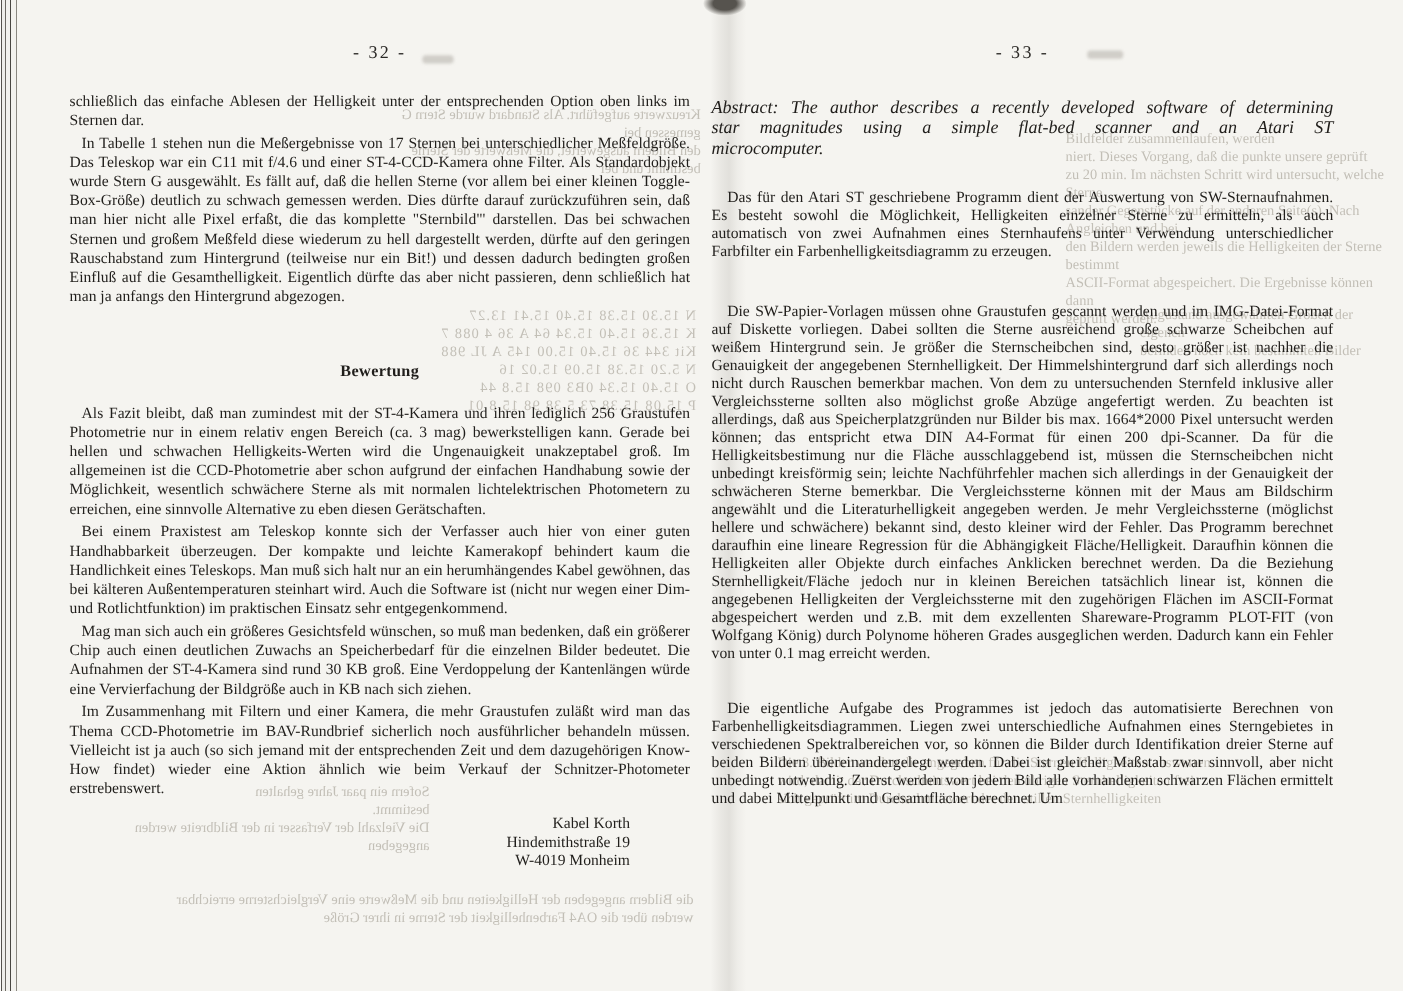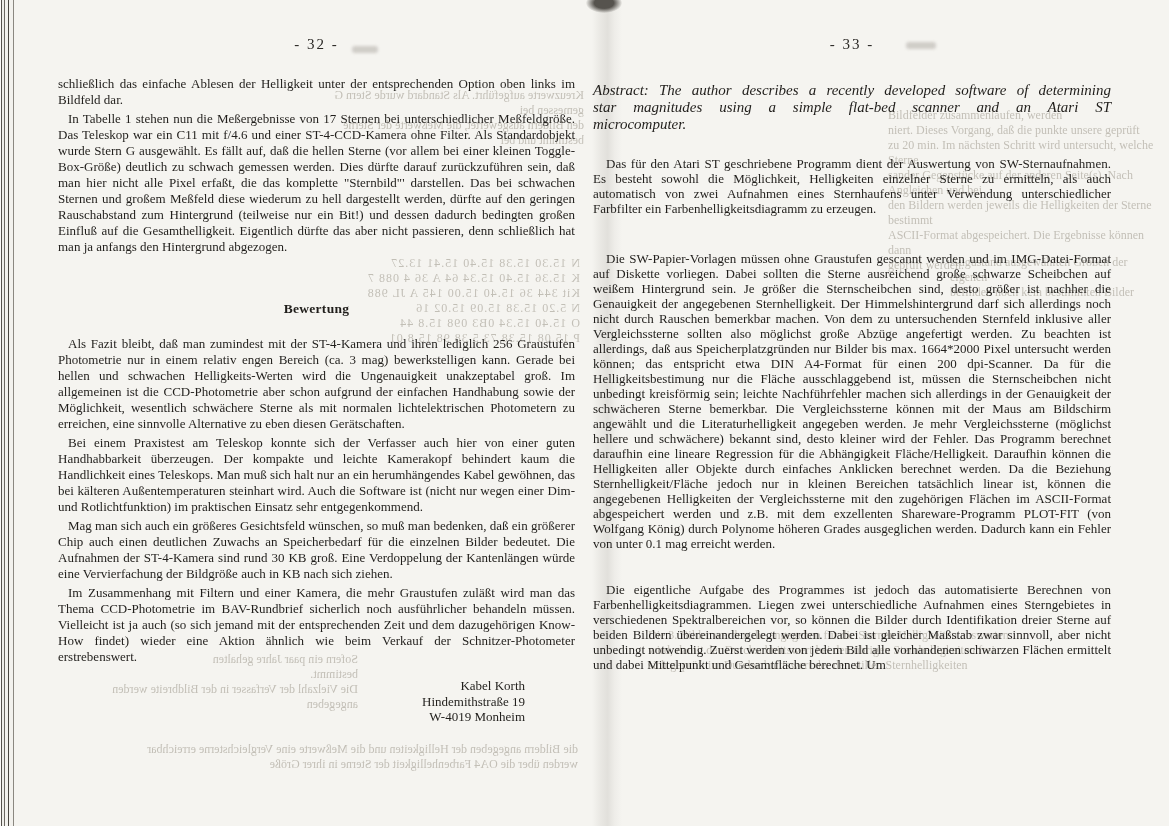--- a/index.html
+++ b/index.html
@@ -117,21 +117,21 @@
 geprüft werden.</div>
 <div class="bleed" style="left:950px;top:255px;width:210px;">Augustand ausgewählten Größen der eigenen
 befinden noch kein bestimmten Bilder</div>
 <div class="bleed" style="left:648px;top:628px;width:500px;">Die 3. Bilder werden die angegeben für die Sternen Helligkeiten auswerten
 wird, damit der Durchschnittswert bei den übrigen Sternhelligkeiten frei
 sich geprüft im Durchschnittswert der den stillen Sternhelligkeiten</div>
 
 <div class="page page-left">
   <div class="pageno">- 32 -</div>
 
-  <p class="first-para">schließlich das einfache Ablesen der Helligkeit unter der entsprechenden Option oben links im Bildfeld dar.</p>
+  <p class="first-para">schließlich das einfache Ablesen der Helligkeit unter der entsprechenden Option oben links im Sternen dar.</p>
   <p class="indent">In Tabelle 1 stehen nun die Meßergebnisse von 17 Sternen bei unterschiedlicher Meßfeldgröße. Das Teleskop war ein C11 mit f/4.6 und einer ST-4-CCD-Kamera ohne Filter. Als Standardobjekt wurde Stern G ausgewählt. Es fällt auf, daß die hellen Sterne (vor allem bei einer kleinen Toggle-Box-Größe) deutlich zu schwach gemessen werden. Dies dürfte darauf zurückzuführen sein, daß man hier nicht alle Pixel erfaßt, die das komplette "Sternbild"' darstellen. Das bei schwachen Sternen und großem Meßfeld diese wiederum zu hell dargestellt werden, dürfte auf den geringen Rauschabstand zum Hintergrund (teilweise nur ein Bit!) und dessen dadurch bedingten großen Einfluß auf die Gesamthelligkeit. Eigentlich dürfte das aber nicht passieren, denn schließlich hat man ja anfangs den Hintergrund abgezogen.</p>
 
   <div class="sec-heading">Bewertung</div>
 
   <p class="indent">Als Fazit bleibt, daß man zumindest mit der ST-4-Kamera und ihren lediglich 256 Graustufen Photometrie nur in einem relativ engen Bereich (ca. 3 mag) bewerkstelligen kann. Gerade bei hellen und schwachen Helligkeits-Werten wird die Ungenauigkeit unakzeptabel groß. Im allgemeinen ist die CCD-Photometrie aber schon aufgrund der einfachen Handhabung sowie der Möglichkeit, wesentlich schwächere Sterne als mit normalen lichtelektrischen Photometern zu erreichen, eine sinnvolle Alternative zu eben diesen Gerätschaften.</p>
   <p class="indent">Bei einem Praxistest am Teleskop konnte sich der Verfasser auch hier von einer guten Handhabbarkeit überzeugen. Der kompakte und leichte Kamerakopf behindert kaum die Handlichkeit eines Teleskops. Man muß sich halt nur an ein herumhängendes Kabel gewöhnen, das bei kälteren Außentemperaturen steinhart wird. Auch die Software ist (nicht nur wegen einer Dim- und Rotlichtfunktion) im praktischen Einsatz sehr entgegenkommend.</p>
   <p class="indent">Mag man sich auch ein größeres Gesichtsfeld wünschen, so muß man bedenken, daß ein größerer Chip auch einen deutlichen Zuwachs an Speicherbedarf für die einzelnen Bilder bedeutet. Die Aufnahmen der ST-4-Kamera sind rund 30 KB groß. Eine Verdoppelung der Kantenlängen würde eine Vervierfachung der Bildgröße auch in KB nach sich ziehen.</p>
   <p class="indent">Im Zusammenhang mit Filtern und einer Kamera, die mehr Graustufen zuläßt wird man das Thema CCD-Photometrie im BAV-Rundbrief sicherlich noch ausführlicher behandeln müssen. Vielleicht ist ja auch (so sich jemand mit der entsprechenden Zeit und dem dazugehörigen Know-How findet) wieder eine Aktion ähnlich wie beim Verkauf der Schnitzer-Photometer erstrebenswert.</p>
 
   <div class="signature">

